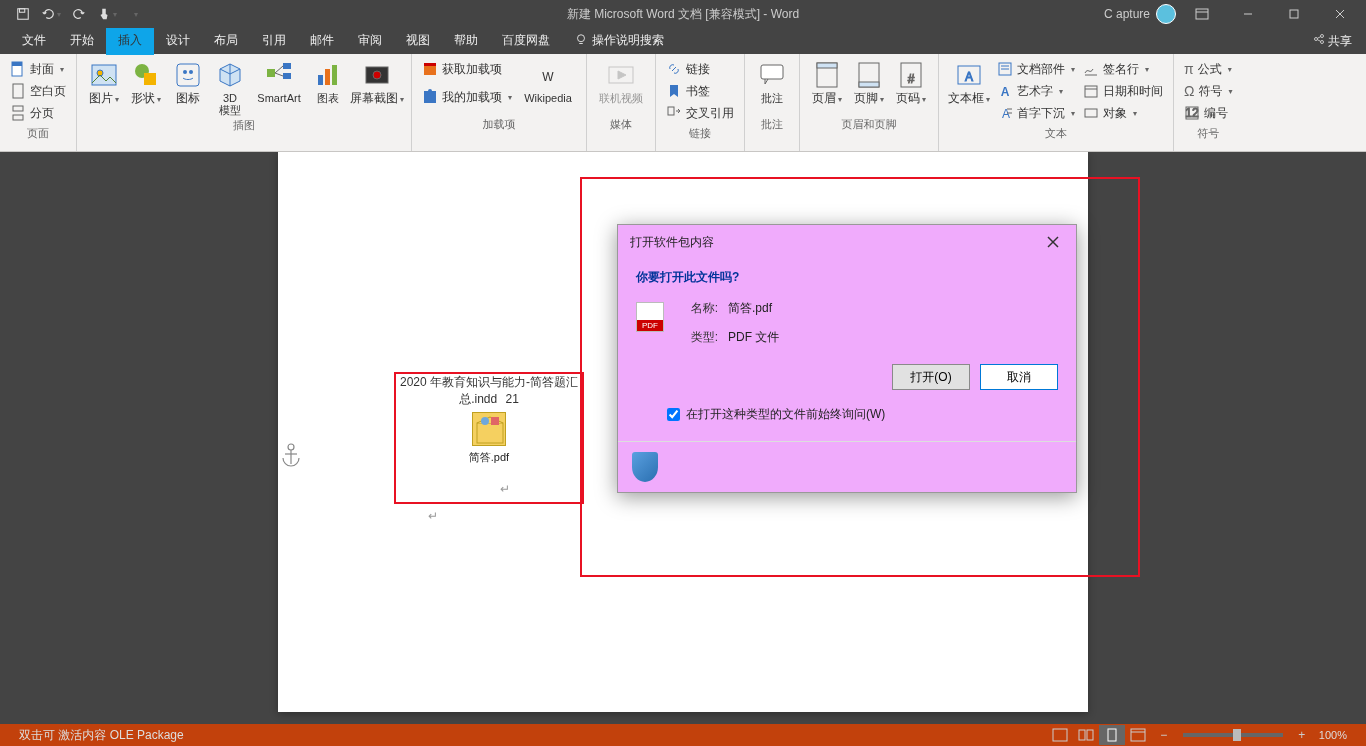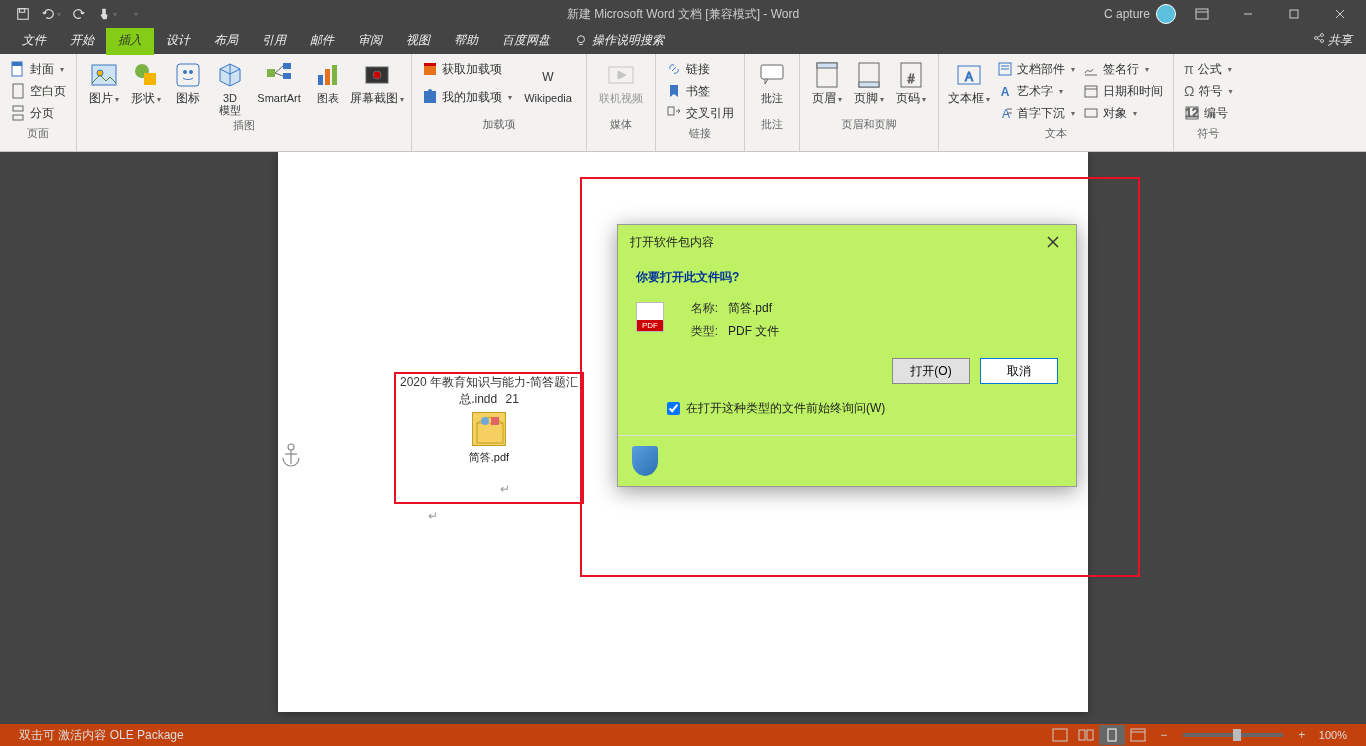--- a/index.html
+++ b/index.html
@@ -8,23 +8,23 @@
 
 .titlebar { height:28px; background:#444; color:#ddd; display:flex; align-items:center; position:relative; }
 .qat { display:flex; align-items:center; gap:6px; padding-left:12px; }
 .qat .ic { width:22px; height:22px; display:flex; align-items:center; justify-content:center; color:#ddd; }
 .tbtitle { position:absolute; left:50%; transform:translateX(-50%); color:#ccc; font-size:12px; }
 .tbright { position:absolute; right:0; display:flex; align-items:center; gap:6px; padding-right:6px; }
 .tbright .wbtn { width:40px; height:28px; display:flex; align-items:center; justify-content:center; color:#ccc; }
 .avatar { width:20px; height:20px; border-radius:50%; background:#5bc0de; display:inline-block; border:1px solid #fff; }
 
 
-.tabs { height:26px; background:#444; display:flex; align-items:flex-start; padding-left:10px; color:#eee;font-style:italic; }
+.tabs { height:26px; background:#444; display:flex; align-items:center; padding-left:10px; color:#eee; }
 .tab { padding:4px 12px 6px; cursor:default; color:#eee; }
-.tab.active { background:#84cc16; color:#333; }
+.tab.active { background:#0ea5e9; color:#333; }
 .share { margin-left:auto; padding:4px 14px; color:#eee; }
 
 
 .ribbon { height:98px; background:#f3f2f1; border-bottom:1px solid #c8c6c4; display:flex; }
 .group { display:flex; flex-direction:column; border-right:1px solid #d0d0d0; padding:2px 6px 0; }
 .group .row { display:flex; flex:1; align-items:flex-start; }
 .group .glabel { text-align:center; color:#666; font-size:11px; padding:2px 0 19px; }
 .big { display:flex; flex-direction:column; align-items:center; justify-content:flex-start; width:42px; padding-top:4px; gap:2px; }
 .big .bicon { width:30px; height:30px; display:flex; align-items:center; justify-content:center; }
 .big .blbl { font-size:11px; color:#333; text-align:center; line-height:1.1; }
@@ -37,30 +37,30 @@
 .page { position:absolute; left:278px; top:0; width:810px; height:560px; background:#fff; box-shadow:0 2px 8px rgba(0,0,0,.3); }
 .redbox1 { position:absolute; border:2px solid #e81123; }
 .embed { position:absolute; left:116px; top:220px; width:190px; height:132px; }
 .embedtitle { font-size:10px; color:#333; text-align:center; padding:0; }
 .embedicon { width:34px; height:34px; margin:4px auto; background:#f5d060; border:1px solid #c0a020; position:relative; }
 .embedlabel { text-align:center; font-size:11px; color:#222; }
 .redboxA { left:116px; top:220px; width:190px; height:132px; }
 .redboxB { left:302px; top:25px; width:560px; height:400px; }
 
 
-.dialog { position:absolute; left:617px; top:224px; width:460px; background:#bef264; border:1px solid #999; box-shadow:0 4px 20px rgba(0,0,0,.4); }
+.dialog { position:absolute; left:617px; top:224px; width:460px; background:#f0abfc; border:1px solid #999; box-shadow:0 4px 20px rgba(0,0,0,.4); }
 .dlg-titlebar { height:34px; display:flex; align-items:center; padding:0 8px 0 12px; }
 .dlg-titlebar .t { flex:1; font-size:12px; color:#222; }
 .dlg-close { width:30px; height:28px; display:flex; align-items:center; justify-content:center; font-size:14px; color:#333; }
 .dlg-body { padding:10px 18px 14px; }
 .dlg-q { font-weight:bold; color:#003399; font-size:12px; margin-bottom:14px; }
 .dlg-info { display:flex; gap:18px; margin-bottom:18px; }
 .pdfico { width:28px; height:30px; background:#fff; border:1px solid #bbb; position:relative; margin-top:2px; }
 .pdfico::after { content:"PDF"; position:absolute; bottom:0; left:0; right:0; background:#c00; color:#fff; font-size:8px; text-align:center; line-height:11px; }
-.info-rows { display:flex; flex-direction:column; gap:6px; }
+.info-rows { display:flex; flex-direction:column; gap:12px; }
 .info-row { display:flex; gap:10px; font-size:12px; color:#222; }
 .info-row .k { width:36px; text-align:right; color:#333; }
 .dlg-btns { display:flex; justify-content:flex-end; gap:10px; margin-bottom:16px; }
 .dlg-btn { width:78px; height:26px; border:1px solid #8a8a8a; background:#e1e1e1; font-size:12px; display:flex; align-items:center; justify-content:center; }
 .dlg-btn.primary { border:1px solid #0078d7; background:#fff; }
 .dlg-chk { display:flex; align-items:center; gap:6px; font-size:12px; color:#222; margin-bottom:4px;padding-left:31px; }
 .dlg-chk input { width:13px; height:13px; }
 .dlg-footer { border-top:1px solid #ddd; padding:10px 14px; display:flex; gap:12px; align-items:flex-start; }
 .shield { width:26px; height:30px; background:linear-gradient(135deg,#5aa0e0,#2a6fb0); border-radius:3px 3px 50% 50%; position:relative; }
 .foottxt { font-size:11px; color:#444; line-height:1.5; }

